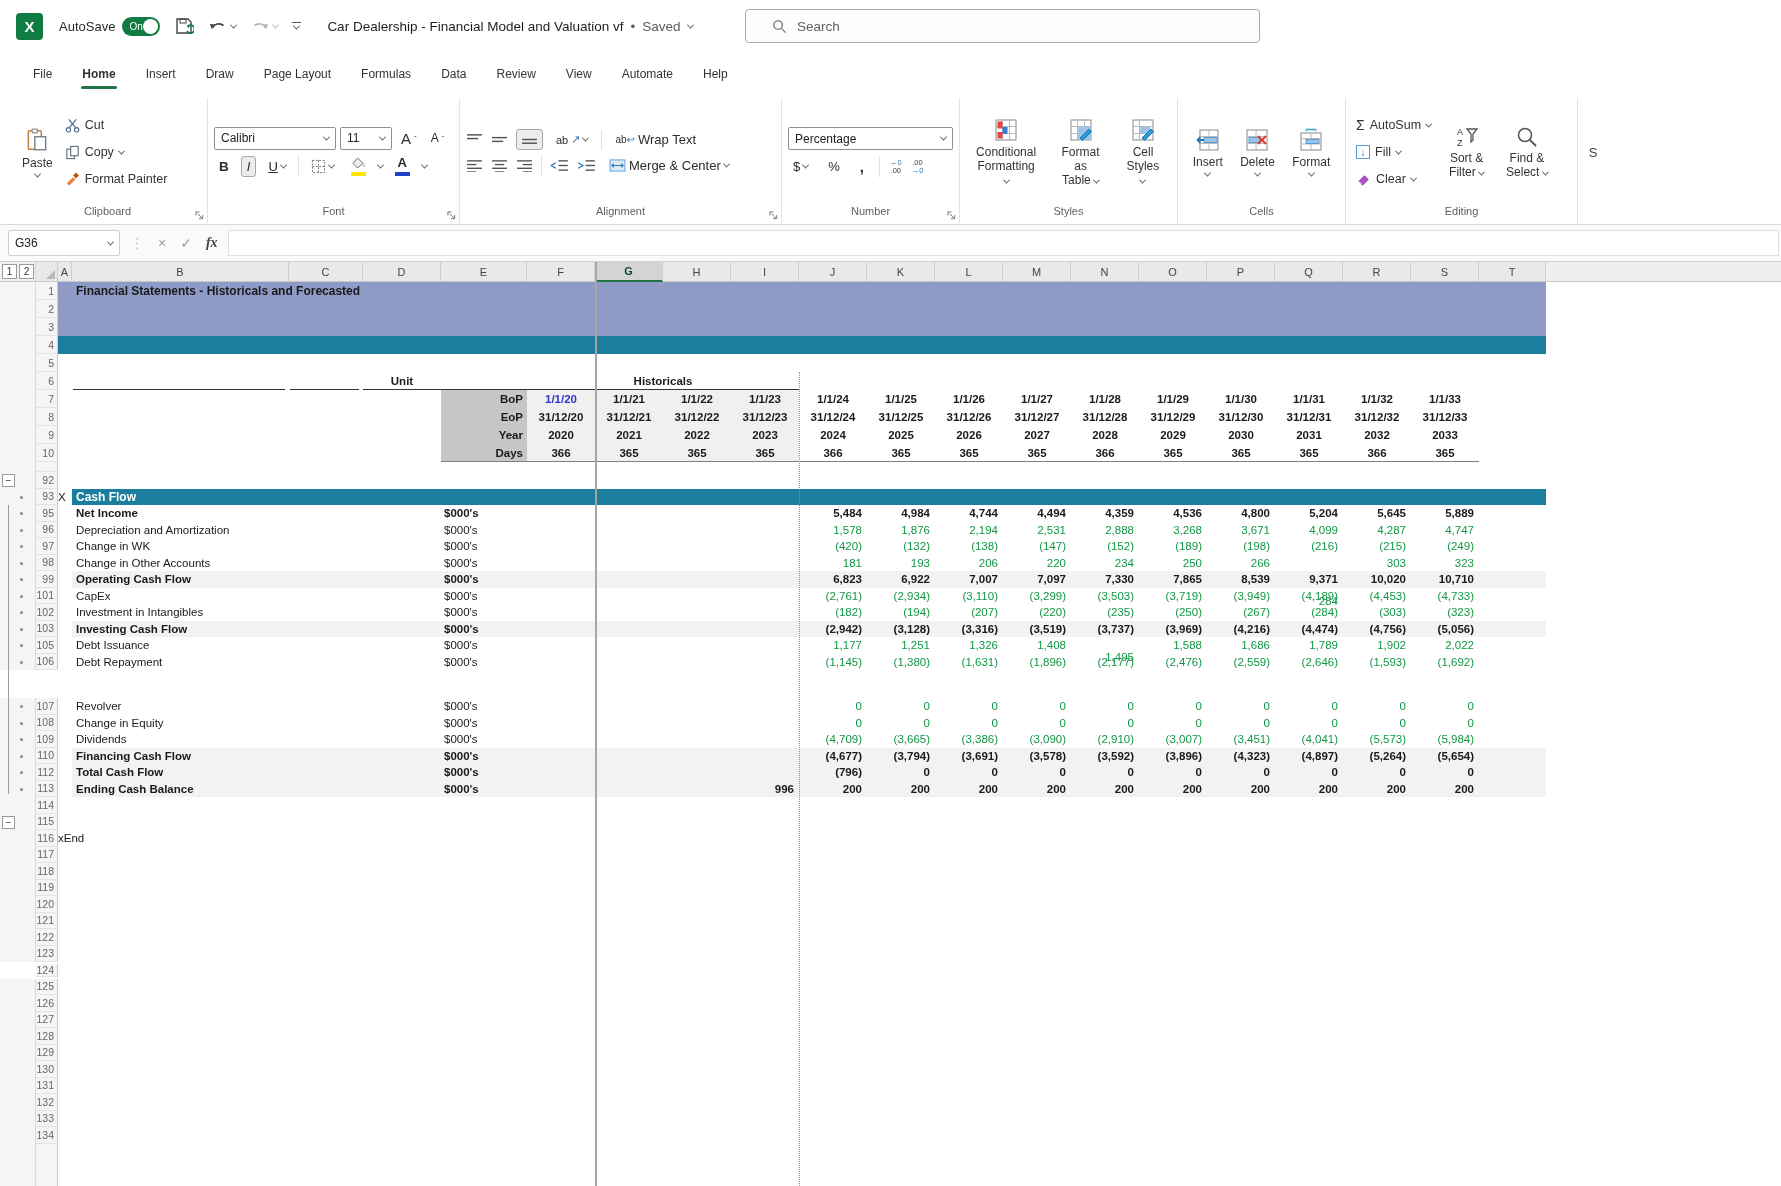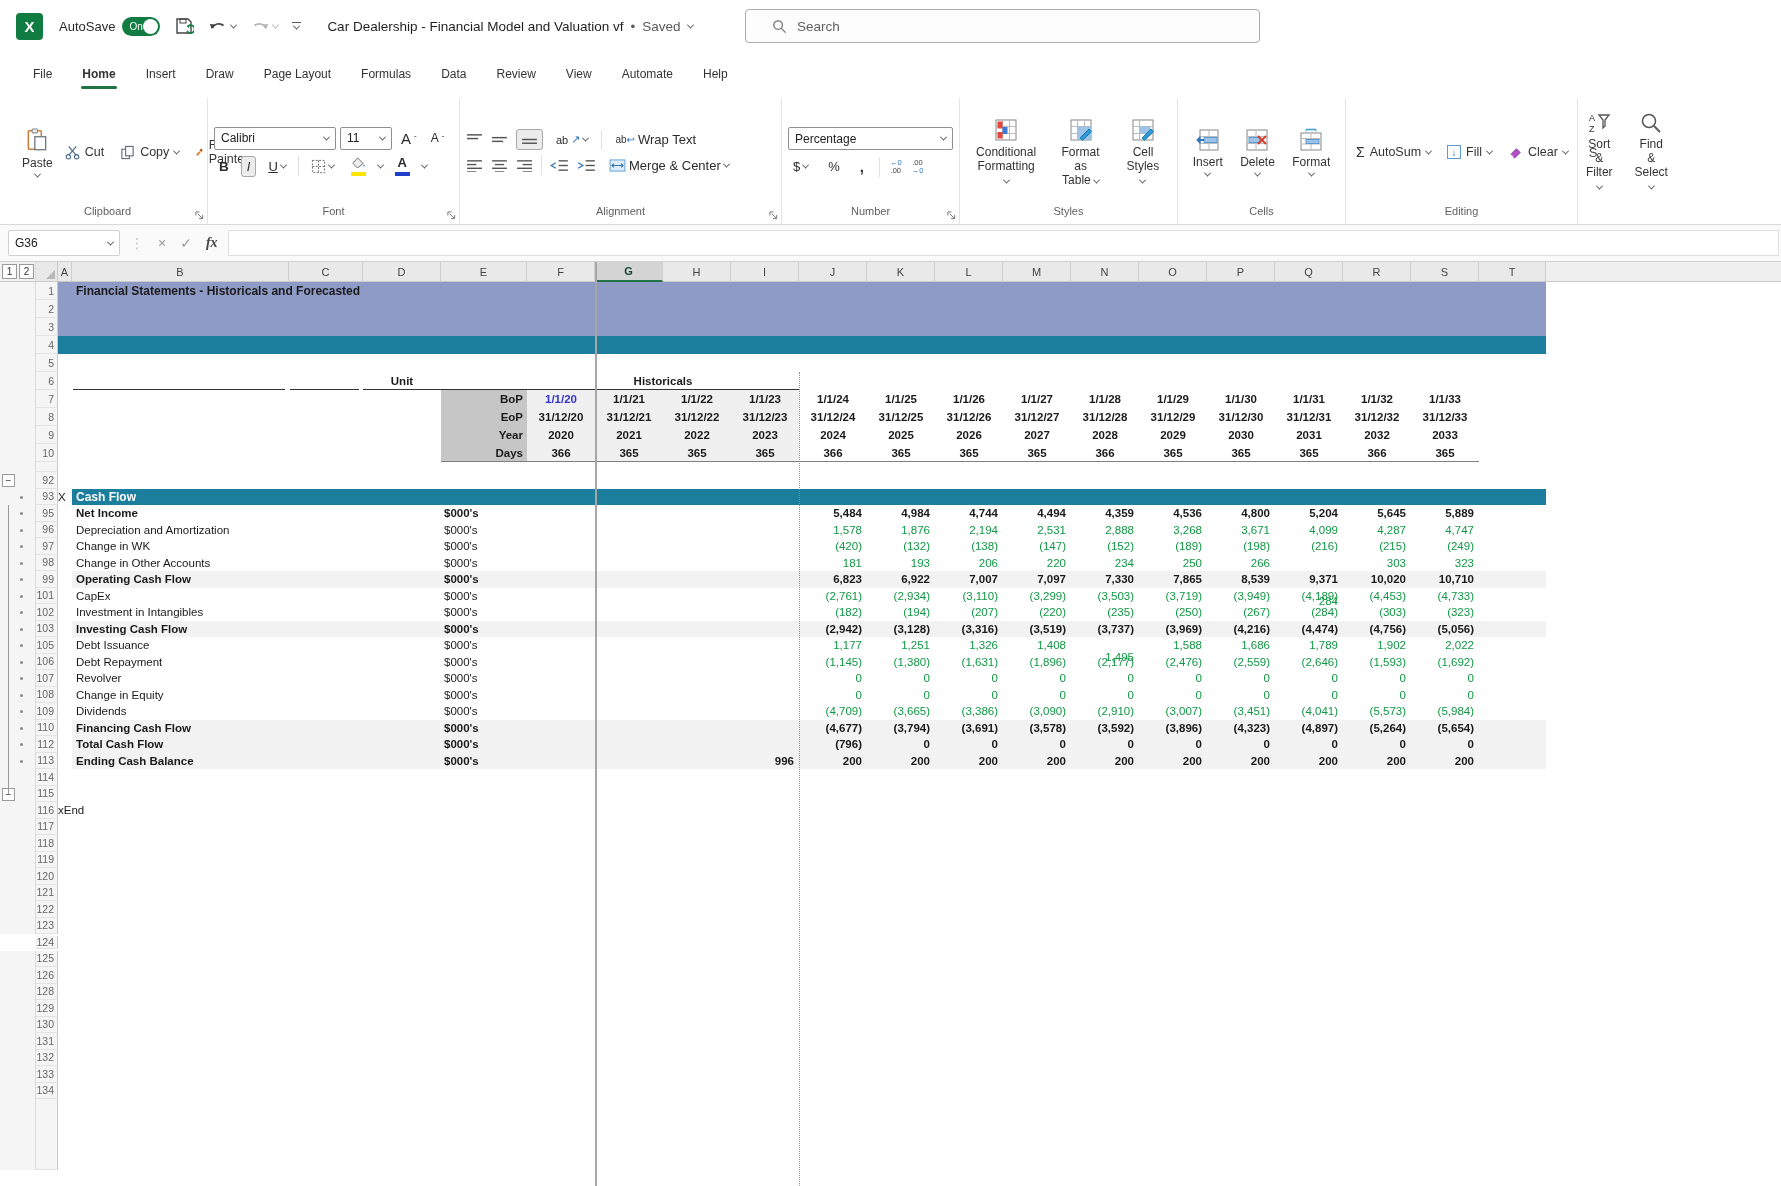--- a/index.html
+++ b/index.html
@@ -35,21 +35,21 @@
 
   
   .ribbon { height:127px; display:flex; background:#fff; border-bottom:1px solid #d9d9d9; padding-left:8px; }
   .rgroup { display:flex; flex-direction:column; border-right:1px solid #e4e4e4; padding:4px 6px 0 6px; position:relative; }
   .rg-content { flex:1; display:flex; align-items:center; }
   .rg-label { height:22px; text-align:center; font-size:11px; color:#5f5f5f; line-height:18px; }
   .launcher { position:absolute; right:3px; bottom:4px; }
   .bigbtn { display:flex; flex-direction:column; align-items:center; justify-content:center; gap:3px;
     padding:4px 8px; font-size:12px; color:#333; }
   .smallrow { display:flex; align-items:center; gap:5px; font-size:12.5px; color:#333; height:25px; padding:0 4px; }
-  .stack { display:flex; justify-content:center; gap:8px; }
+  .stack { display:flex; flex-direction:column; justify-content:center; gap:2px; }
   .combo { border:1px solid #8f8f8f; border-radius:2px; background:#fff; height:23px; display:flex;
     align-items:center; font-size:12px; padding:0 6px; justify-content:space-between; color:#222; }
   .fbtn { font-size:13px; color:#2b2b2b; padding:2px 5px; display:flex; align-items:center; gap:3px; }
   .fbtn b { font-size:13.5px; }
   .selbox { border:1px solid #a8a8a8; background:#ececec; border-radius:3px; }
   .colorbar { height:4px; width:15px; margin-top:1px; }
   .two-line { font-size:12px; color:#333; text-align:center; line-height:14px; }
   .minitxt { font-size:7.5px; line-height:8px; color:#444; text-align:center; }
   svg.ic { display:block; }
 
@@ -949,21 +949,21 @@
       <div class="c num sh green" style="width: 68px;">(1,631)</div>
       <div class="c num sh green" style="width: 68px;">(1,896)</div>
       <div class="c num sh green" style="width: 68px;">(2,177)</div>
       <div class="c num sh green" style="width: 68px;">(2,476)</div>
       <div class="c num sh green" style="width: 68px;">(2,559)</div>
       <div class="c num sh green" style="width: 68px;">(2,646)</div>
       <div class="c num sh green" style="width: 68px;">(1,593)</div>
       <div class="c num sh green" style="width: 68px;">(1,692)</div>
       <div class="c sh" style="width: 67px;"></div>
     </div>
-    <div class="row" style="height: 16.5px;">
+    <div class="row" style="height: 16.5px; margin-top: 28px;">
       <div class="gut">
         <div class="dot"></div>
       </div>
       <div class="rh">107</div>
       <div class="c" style="width: 14px;"></div>
       <div class="c lbl sh" style="width: 217px;">Revolver</div>
       <div class="c sh" style="width: 74px;"></div>
       <div class="c sh" style="width: 78px;"></div>
       <div class="c lbl sh" style="width: 86px; padding-left: 3px;">$000's</div>
       <div class="c num sh" style="width: 68px;"></div>
@@ -1176,20 +1176,25 @@
       <div class="rh">125</div>
       <div class="c" style="width: 14px;"></div>
     </div>
     <div class="row" style="height: 16.5px;">
       <div class="gut"></div>
       <div class="rh">126</div>
       <div class="c" style="width: 14px;"></div>
     </div>
     <div class="row" style="height: 16.5px;">
       <div class="gut"></div>
+      <div class="rh">127</div>
+      <div class="c" style="width: 14px;"></div>
+    </div>
+    <div class="row" style="height: 16.5px;">
+      <div class="gut"></div>
       <div class="rh">128</div>
       <div class="c" style="width: 14px;"></div>
     </div>
     <div class="row" style="height: 16.5px;">
       <div class="gut"></div>
       <div class="rh">129</div>
       <div class="c" style="width: 14px;"></div>
     </div>
     <div class="row" style="height: 16.5px;">
       <div class="gut"></div>

